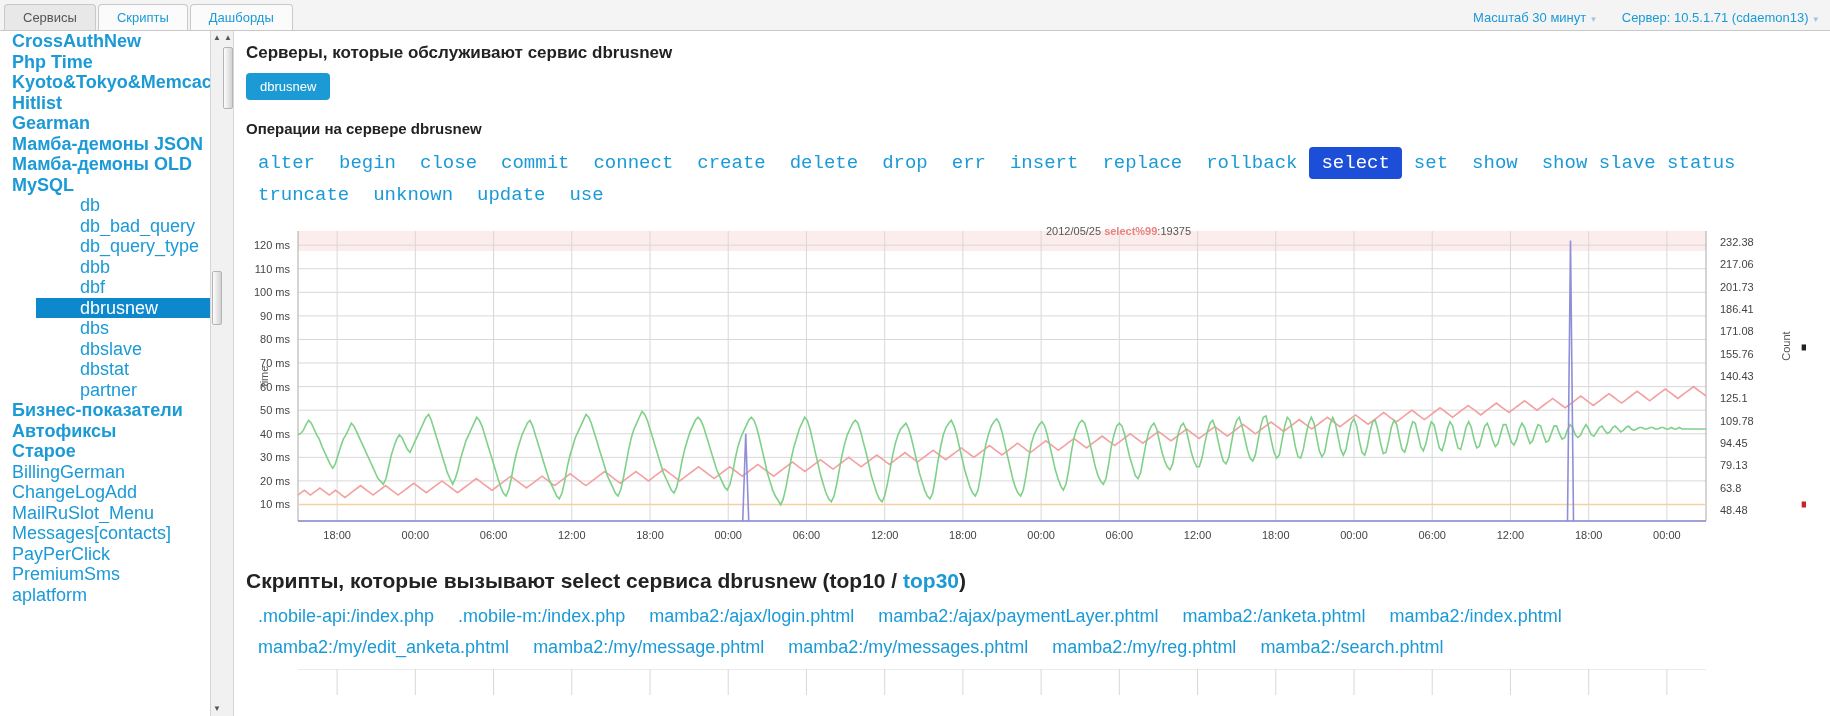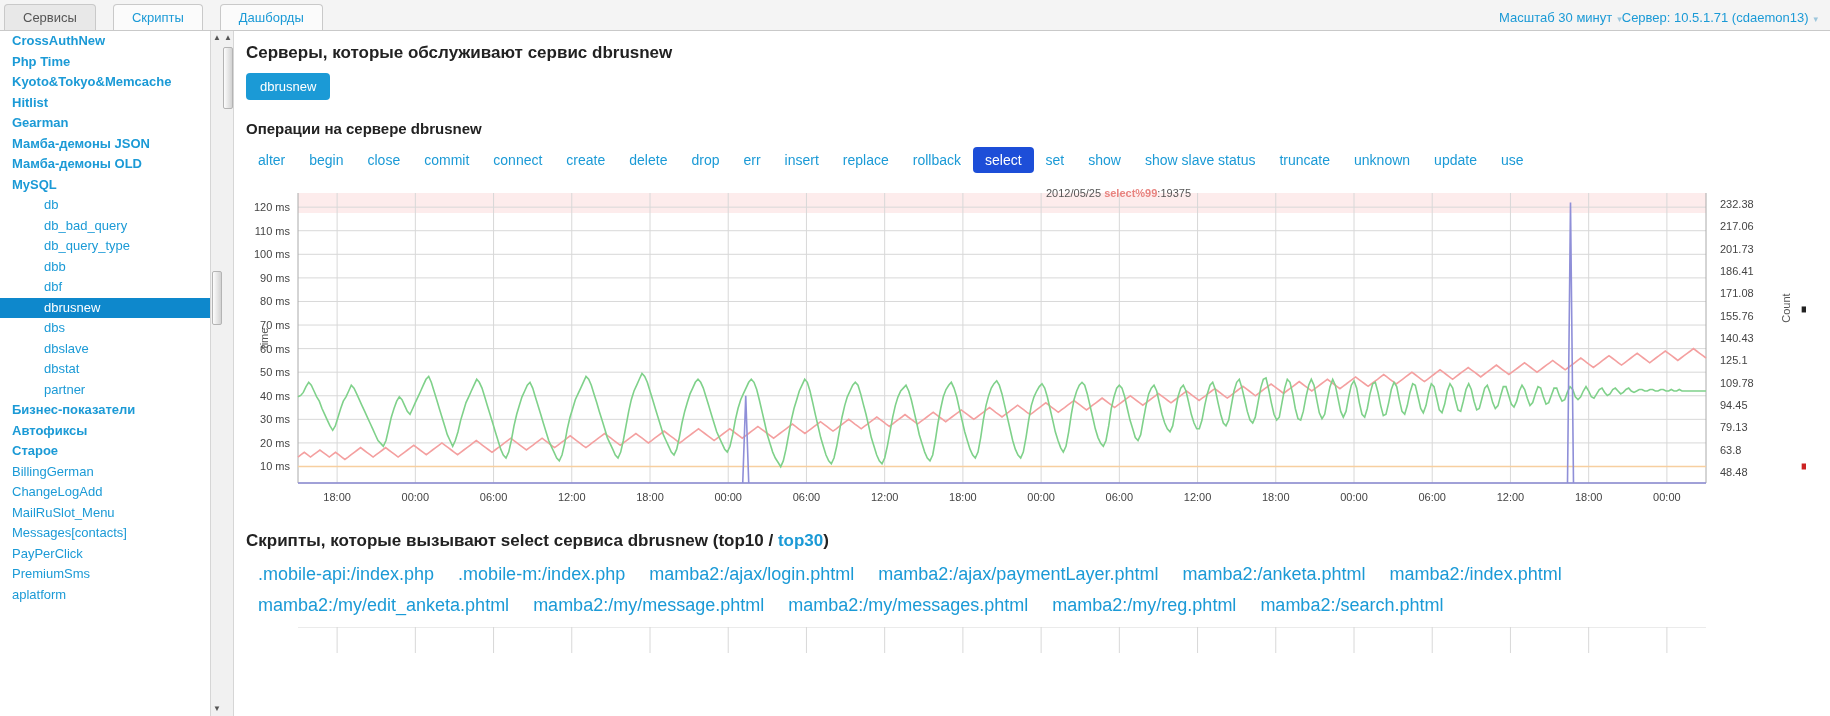--- a/index.html
+++ b/index.html
@@ -18,40 +18,41 @@
     background:#f4f4f4;
     border-bottom:1px solid #c9c9c9;
     display:flex;
     align-items:flex-end;
     position:relative;
   }
   .tabs { display:flex; align-items:flex-end; height:31px; padding-left:4px; }
   .tab {
     height:26px; line-height:26px;
     padding:0 18px;
-    margin-right:17px;
+    margin-right:2px;
     border:1px solid #c9c9c9;
     border-bottom:none;
     border-radius:4px 4px 0 0;
     background:#fbfbfb;
     color:#1b9ad6;
     font-size:13px;
     cursor:pointer;
     white-space:nowrap;
   }
   .tab.active {
     background:#e8e8e8;
     color:#555;
   }
   .topright {
     position:absolute;
     right:12px;
     bottom:5px;
     display:flex;
     align-items:center;
+    gap:26px;
   }
   .topright .ctl {
     color:#1b9ad6;
     font-size:13px;
     cursor:pointer;
     white-space:nowrap;
   }
   .caret { display:inline-block; margin-left:5px; color:#9cc6dc; font-size:9px; }
 
   
@@ -63,28 +64,28 @@
     min-width:222px;
     background:#fff;
     position:relative;
     overflow:hidden;
     border-right:0;
   }
   .side-item {
     height:20.5px;
     line-height:20.5px;
     color:#1b9ad6;
-    font-size:13px;
+    font-size:18px;
     padding-left:12px;
     cursor:pointer;
     white-space:nowrap;
     overflow:hidden;
   }
   .side-item.bold { font-weight:bold; }
-  .side-item.child { padding-left:44px; }
+  .side-item.child { padding-left:44px;margin-left:36px; }
   .side-item.selected {
     background:#0e88cc;
     color:#fff;
   }
   .side-scroll {
     position:absolute;
     right:0; top:0;
     width:12px; height:100%;
     background:#f1f1f1;
     border-left:1px solid #d6d6d6;
@@ -155,25 +156,26 @@
   }
   .ops-row {
     margin:10px 0 0 0;
     display:flex;
     flex-wrap:wrap;
     align-items:center;
     gap:0;
   }
   .op {
     color:#1b9ad6;
-    font-size:14px;
+    font-size:19px;
     padding:5px 12px;
     cursor:pointer;
     border-radius:4px;
     white-space:nowrap;
+    font-family:Liberation Mono, monospace;
   }
   .op.active { background:#1d4ed8; color:#fff; }
 
   
   .chart-area {
     position:relative;
     margin-top:10px;
     height:340px;
     width:1560px;
   }
@@ -183,21 +185,21 @@
     top:4px;
     left:800px;
     font-size:11px;
     color:#555;
     white-space:nowrap;
   }
   .tooltip-txt .ttkey { color:#e8837f; font-weight:bold; }
 
   
   h2.section3 {
-    font-size:17px;
+    font-size:21px;
     font-weight:bold;
     color:#222;
     margin:8px 0 0 0;
   }
   h2.section3 .alt { color:#1b9ad6; }
   .scripts-row {
     margin-top:8px;
     display:flex;
     flex-wrap:wrap;
     align-items:center;

